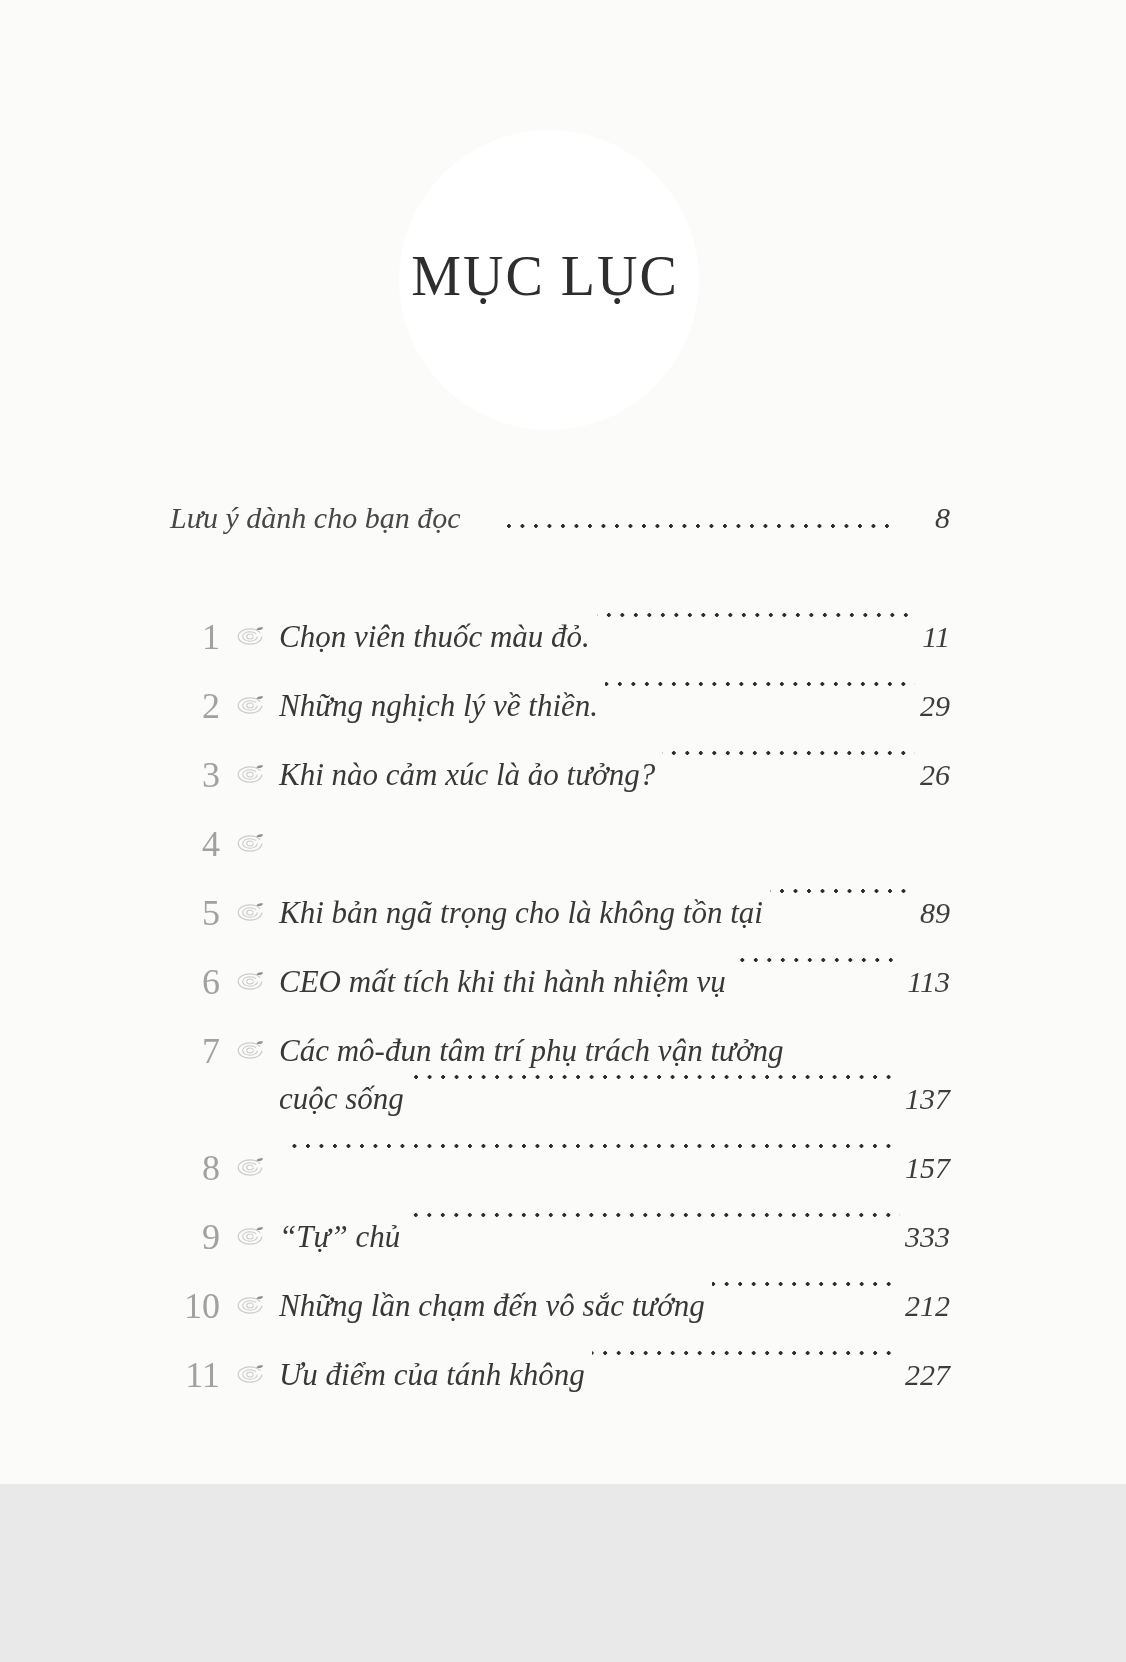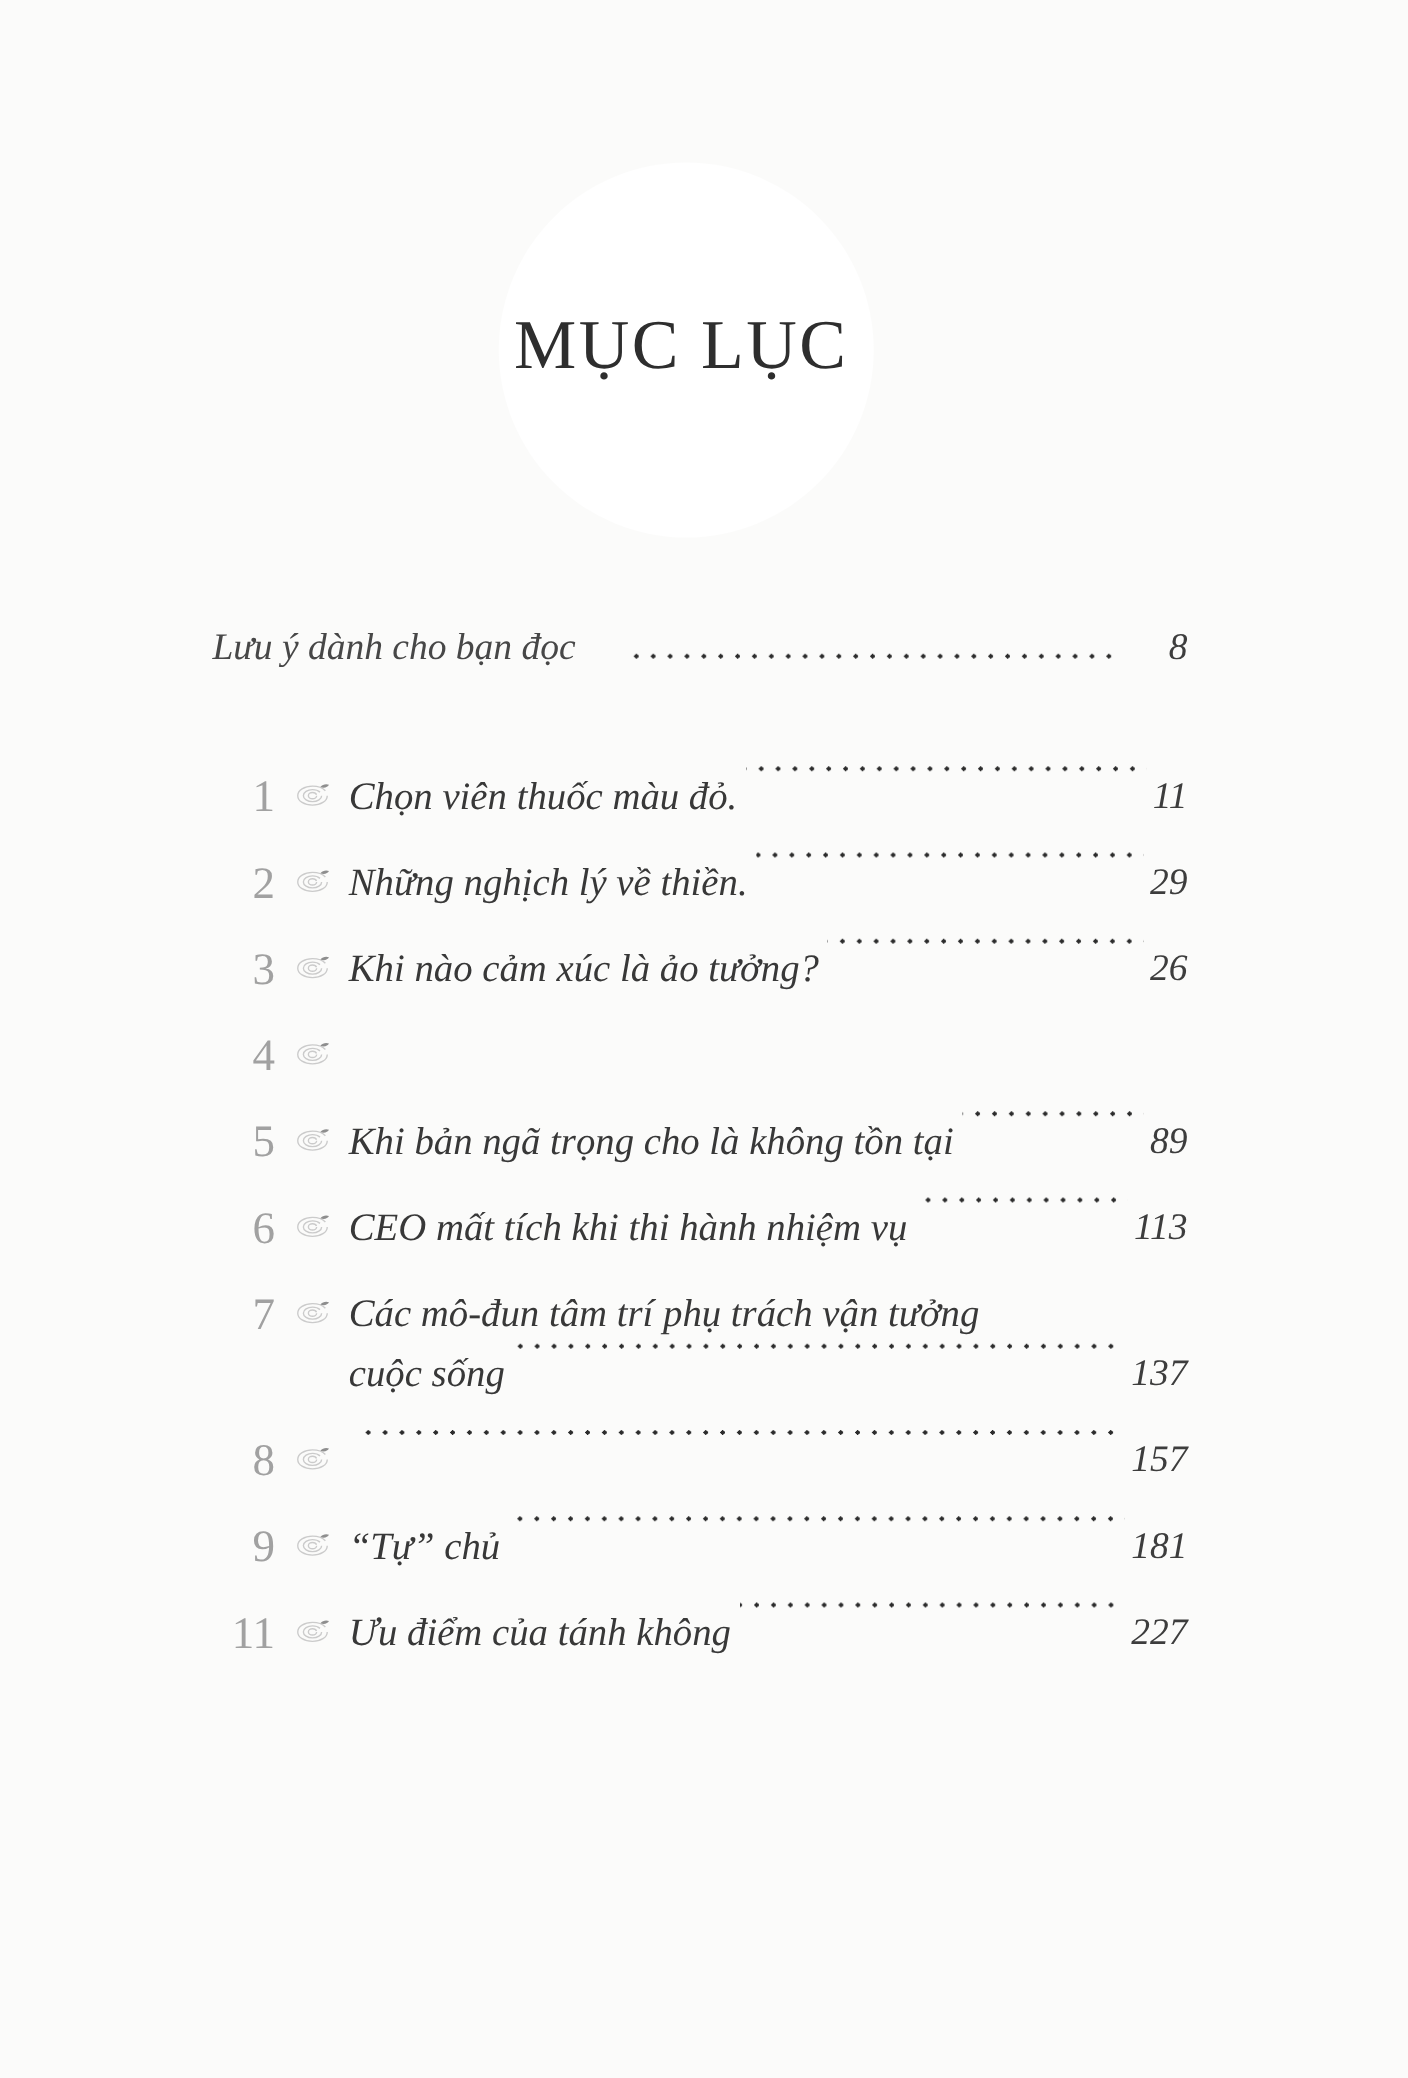--- a/index.html
+++ b/index.html
@@ -1,18 +1,18 @@
 <!DOCTYPE html>
 <html><head>
 <meta charset="utf-8">
 <style>
   html,body{margin:0;padding:0;background:#e9e9e9;}
   .page{
     position:relative;
-    width:1126px;height:1662px;
+    width:1126px;height:1484px;
     margin:0 auto;
     background:#fbfbfa;
     font-family:"Liberation Serif","DejaVu Serif",serif;
     color:#383838;
     overflow:hidden;
   }
   .halo{
     position:absolute;left:399px;top:130px;width:300px;height:300px;border-radius:50%;
     background:radial-gradient(circle,#ffffff 55%,#ffffff 86%,rgba(110,110,110,0.08) 96%,rgba(110,110,110,0) 100%);
   }
@@ -223,21 +223,41 @@
       <path d="M22.3 11.5c0 2.7-3.3 4.8-7.3 4.8s-7.3-2.1-7.3-4.8S11 6.7 15 6.7c2.5 0 4.7.8 6 2"></path>
       <path d="M18.3 11.5c0 1.4-1.5 2.5-3.3 2.5s-3.3-1.1-3.3-2.5S13.2 9 15 9c1.6 0 2.9.8 3.2 1.8"></path>
     </g>
     <path d="M21.3 4.6c1.7-2.1 4.5-2.8 6.9-1.8-1.1 2-3.8 3-6.9 1.8z" fill="#8e8e8e"></path>
   </svg>
           </span>
           <div class="body">
             <div class="line">
               <span class="ctitle">“Tự” chủ</span>
               <span class="leader"></span>
-              <span class="pg">181</span>
+              <span class="pg">333</span>
+            </div>
+          </div>
+        </div>
+        <div class="chapter">
+          <span class="num">10</span>
+          <span class="orn">
+            <svg width="30" height="22" viewBox="0 0 30 22" aria-hidden="true">
+    <g fill="none" stroke="#cbcbcb" stroke-width="1.1">
+      <path d="M26.8 11.5c0 4.4-5.3 7.6-11.8 7.6S3.2 15.9 3.2 11.5 8.5 3.9 15 3.9c4.4 0 8.3 1.5 10.3 3.7"></path>
+      <path d="M22.3 11.5c0 2.7-3.3 4.8-7.3 4.8s-7.3-2.1-7.3-4.8S11 6.7 15 6.7c2.5 0 4.7.8 6 2"></path>
+      <path d="M18.3 11.5c0 1.4-1.5 2.5-3.3 2.5s-3.3-1.1-3.3-2.5S13.2 9 15 9c1.6 0 2.9.8 3.2 1.8"></path>
+    </g>
+    <path d="M21.3 4.6c1.7-2.1 4.5-2.8 6.9-1.8-1.1 2-3.8 3-6.9 1.8z" fill="#8e8e8e"></path>
+  </svg>
+          </span>
+          <div class="body">
+            <div class="line">
+              <span class="ctitle">Những lần chạm đến vô sắc tướng</span>
+              <span class="leader"></span>
+              <span class="pg">212</span>
             </div>
           </div>
         </div>
         <div class="chapter">
           <span class="num">11</span>
           <span class="orn">
             <svg width="30" height="22" viewBox="0 0 30 22" aria-hidden="true">
     <g fill="none" stroke="#cbcbcb" stroke-width="1.1">
       <path d="M26.8 11.5c0 4.4-5.3 7.6-11.8 7.6S3.2 15.9 3.2 11.5 8.5 3.9 15 3.9c4.4 0 8.3 1.5 10.3 3.7"></path>
       <path d="M22.3 11.5c0 2.7-3.3 4.8-7.3 4.8s-7.3-2.1-7.3-4.8S11 6.7 15 6.7c2.5 0 4.7.8 6 2"></path>

